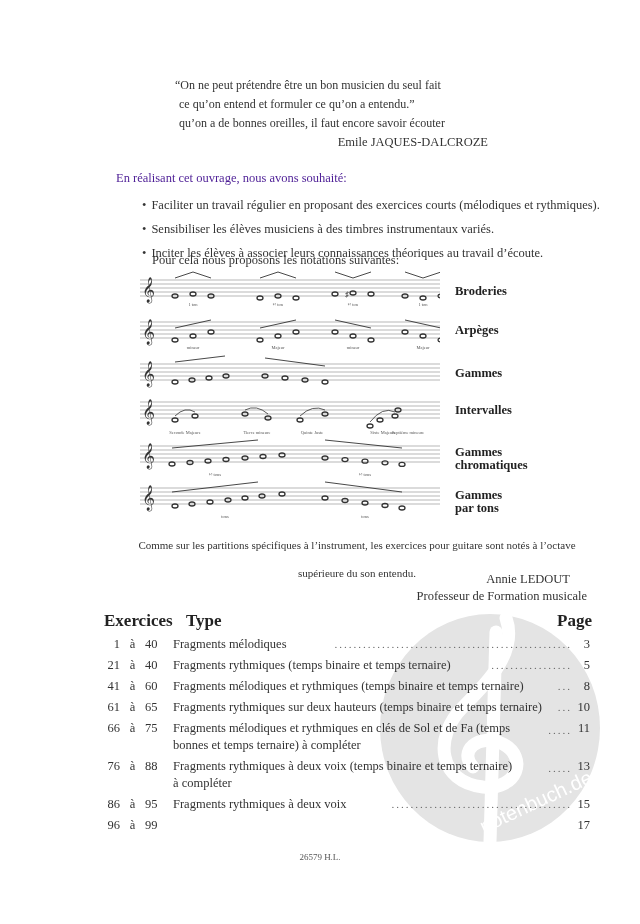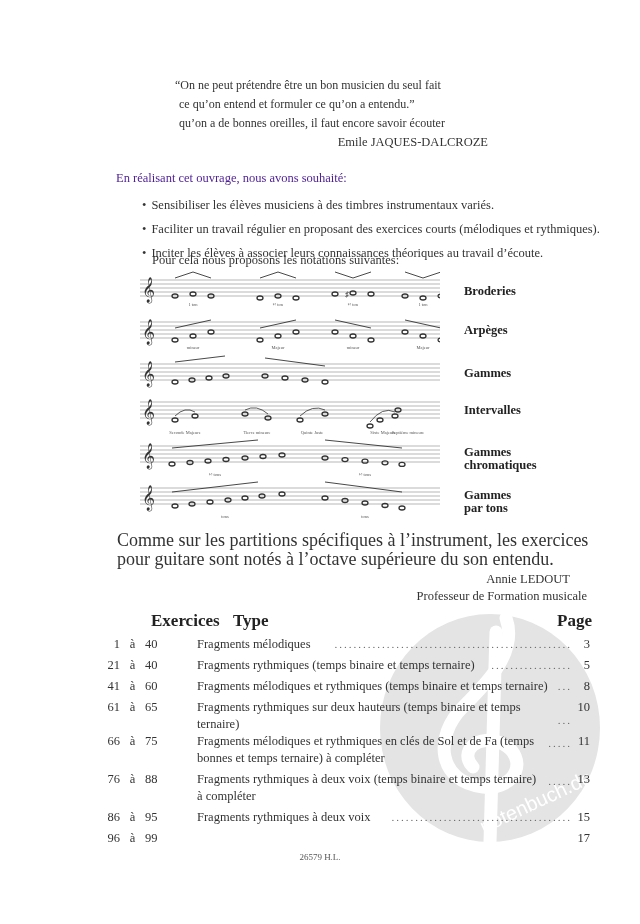--- a/index.html
+++ b/index.html
@@ -6,51 +6,51 @@
   body { width: 640px; height: 924px; position: relative; overflow: hidden;
          font-family: "Liberation Serif", "DejaVu Serif", serif; color: #2a2a2a; }
   .abs { position: absolute; }
   .quote { left: 175px; top: 76px; width: 340px; font-size: 12px; line-height: 19px; color: #333; }
   .quote-author { right: 152px; top: 135px; font-size: 12.5px; color: #333; }
   .intro { left: 116px; top: 171px; font-size: 12.5px; color: #4c1d95; }
   .bullets { left: 142px; top: 193px; font-size: 12.5px; line-height: 24px; color: #333; margin: 0; padding: 0; list-style: none; }
   .bullets li::before { content: "\2022"; margin-right: 5px; }
   .bullet-sub { left: 152px; top: 253px; font-size: 12.5px; color: #333; }
   .notations { left: 140px; top: 268px; width: 300px; height: 262px; }
-  .notation-labels .lbl { position: absolute; left: 455px; font-weight: bold; font-size: 12.5px; line-height: 13px; color: #222; margin-left: 9px; }
-  .closing { left: 117px; top: 531px; width: 480px; font-size: 18px; line-height: 19px; color: #333; }
+  .notation-labels .lbl { position: absolute; left: 455px; font-weight: bold; font-size: 12.5px; line-height: 13px; color: #222; }
+  .closing { left: 117px; top: 531px; width: 480px; font-size: 11px; line-height: 28px; color: #333; text-align: center; }
   .sig1 { right: 70px; top: 572px; font-size: 12.5px; color: #333; }
   .sig2 { right: 53px; top: 589px; font-size: 12.5px; color: #333; }
   .watermark { left: 378px; top: 612px; width: 224px; height: 232px; }
-  .toc-head { top: 611px; font-weight: bold; font-size: 17px; color: #222; margin-left: 47px; }
+  .toc-head { top: 611px; font-weight: bold; font-size: 17px; color: #222; }
   .toc { left: 100px; top: 636px; width: 490px; font-size: 12.5px; color: #333; }
   .row { position: relative; display: flex; min-height: 21px; line-height: 17px; }
   .row .n1 { width: 20px; text-align: right; }
   .row .a { width: 25px; text-align: center; }
   .row .n2 { width: 20px; text-align: left; }
-  .row .type { position: relative; flex: 1; margin-left: 32px; padding-right: 34px; font-family: Liberation Serif, serif; }
+  .row .type { position: relative; flex: 1; margin-left: 8px; padding-right: 34px; font-family: Liberation Serif, serif; }
   .row .type .t { background: transparent; }
   .row .type .dots { position: absolute; right: 18px; bottom: 4px; letter-spacing: 2px; color: #666; font-size: 11px; }
   .row .pg { position: absolute; right: 0; top: 0; }
   .footer { left: 0; width: 640px; top: 852px; text-align: center; font-size: 9px; color: #555; }
 </style>
 </head>
 <body>
 
 <div class="abs quote">
   <div>“On ne peut prétendre être un bon musicien du seul fait</div>
   <div style="padding-left:4px">ce qu’on entend et formuler ce qu’on a entendu.”</div>
   <div style="padding-left:4px">qu’on a de bonnes oreilles, il faut encore savoir écouter</div>
 </div>
 <div class="abs quote-author">Emile JAQUES-DALCROZE</div>
 
 <div class="abs intro">En réalisant cet ouvrage, nous avons souhaité:</div>
 <ul class="abs bullets">
+  <li>Faciliter un travail régulier en proposant des exercices courts (mélodiques et rythmiques).</li>
   <li>Sensibiliser les élèves musiciens à des timbres instrumentaux variés.</li>
-  <li>Faciliter un travail régulier en proposant des exercices courts (mélodiques et rythmiques).</li>
   <li>Inciter les élèves à associer leurs connaissances théoriques au travail d’écoute.</li>
 </ul>
 <div class="abs bullet-sub">Pour cela nous proposons les notations suivantes:</div>
 
 <svg class="abs notations" viewBox="0 0 300 262" xmlns="http://www.w3.org/2000/svg">
   <g id="staves" stroke="#888" stroke-width="0.6" fill="none">
       <line x1="0" x2="300" y1="12" y2="12"></line>
       <line x1="0" x2="300" y1="16" y2="16"></line>
       <line x1="0" x2="300" y1="20" y2="20"></line>
       <line x1="0" x2="300" y1="24" y2="24"></line>

